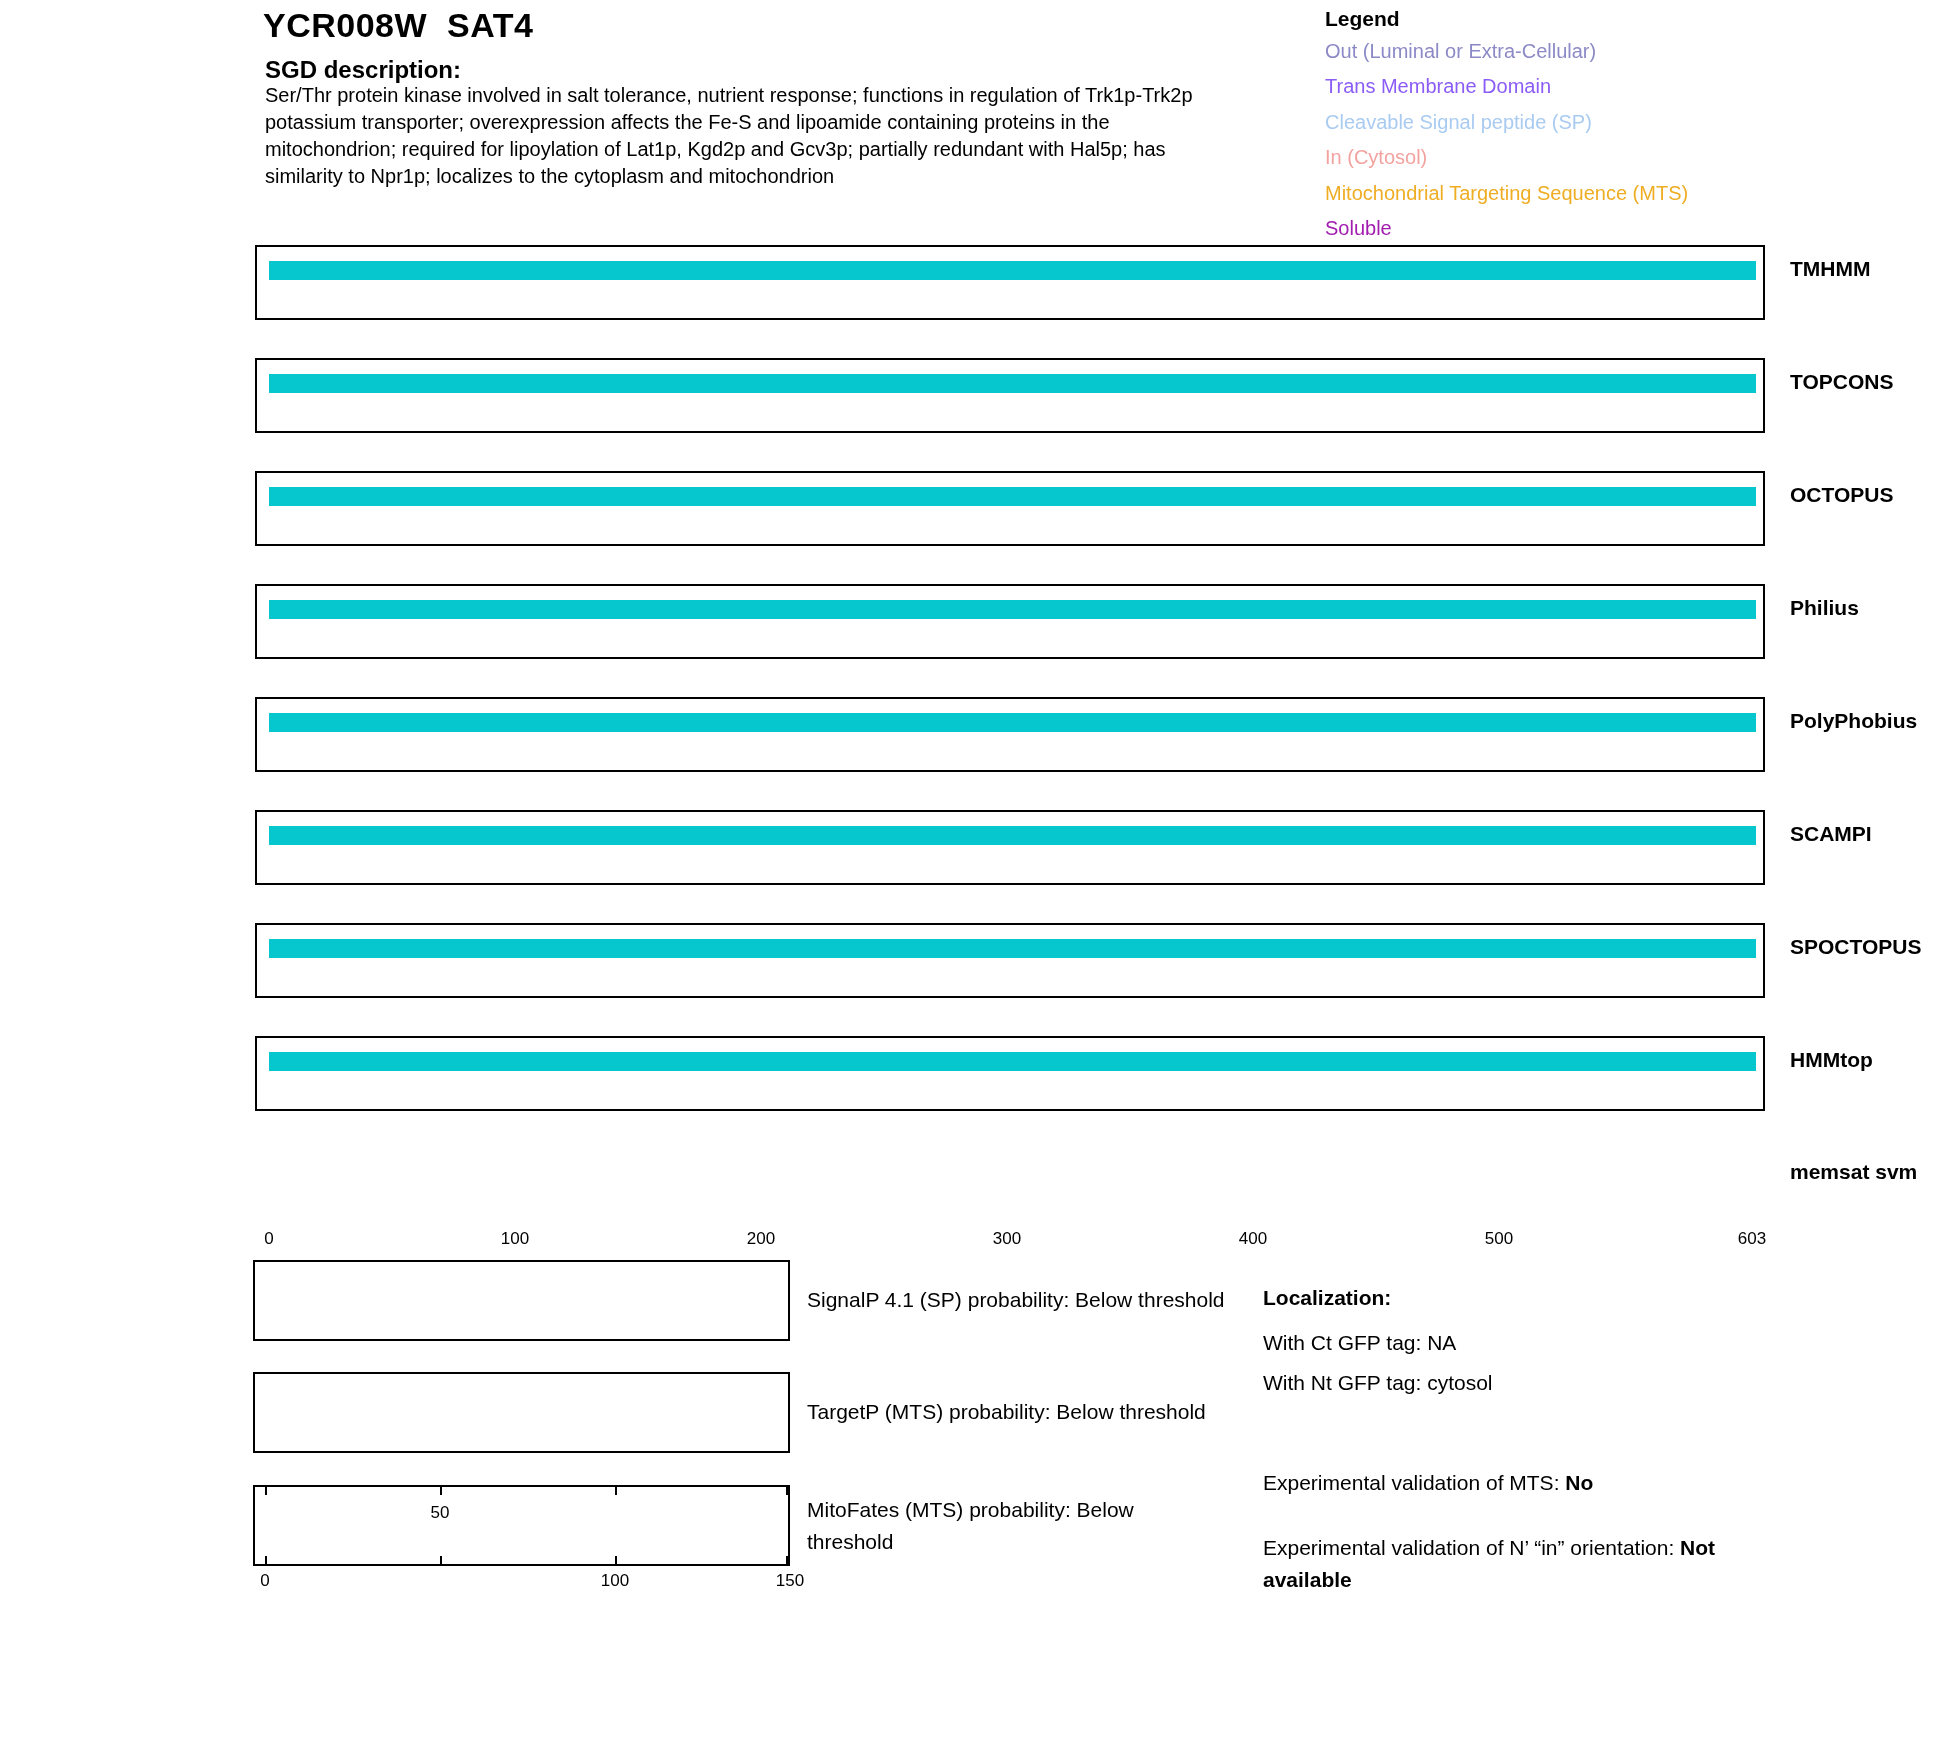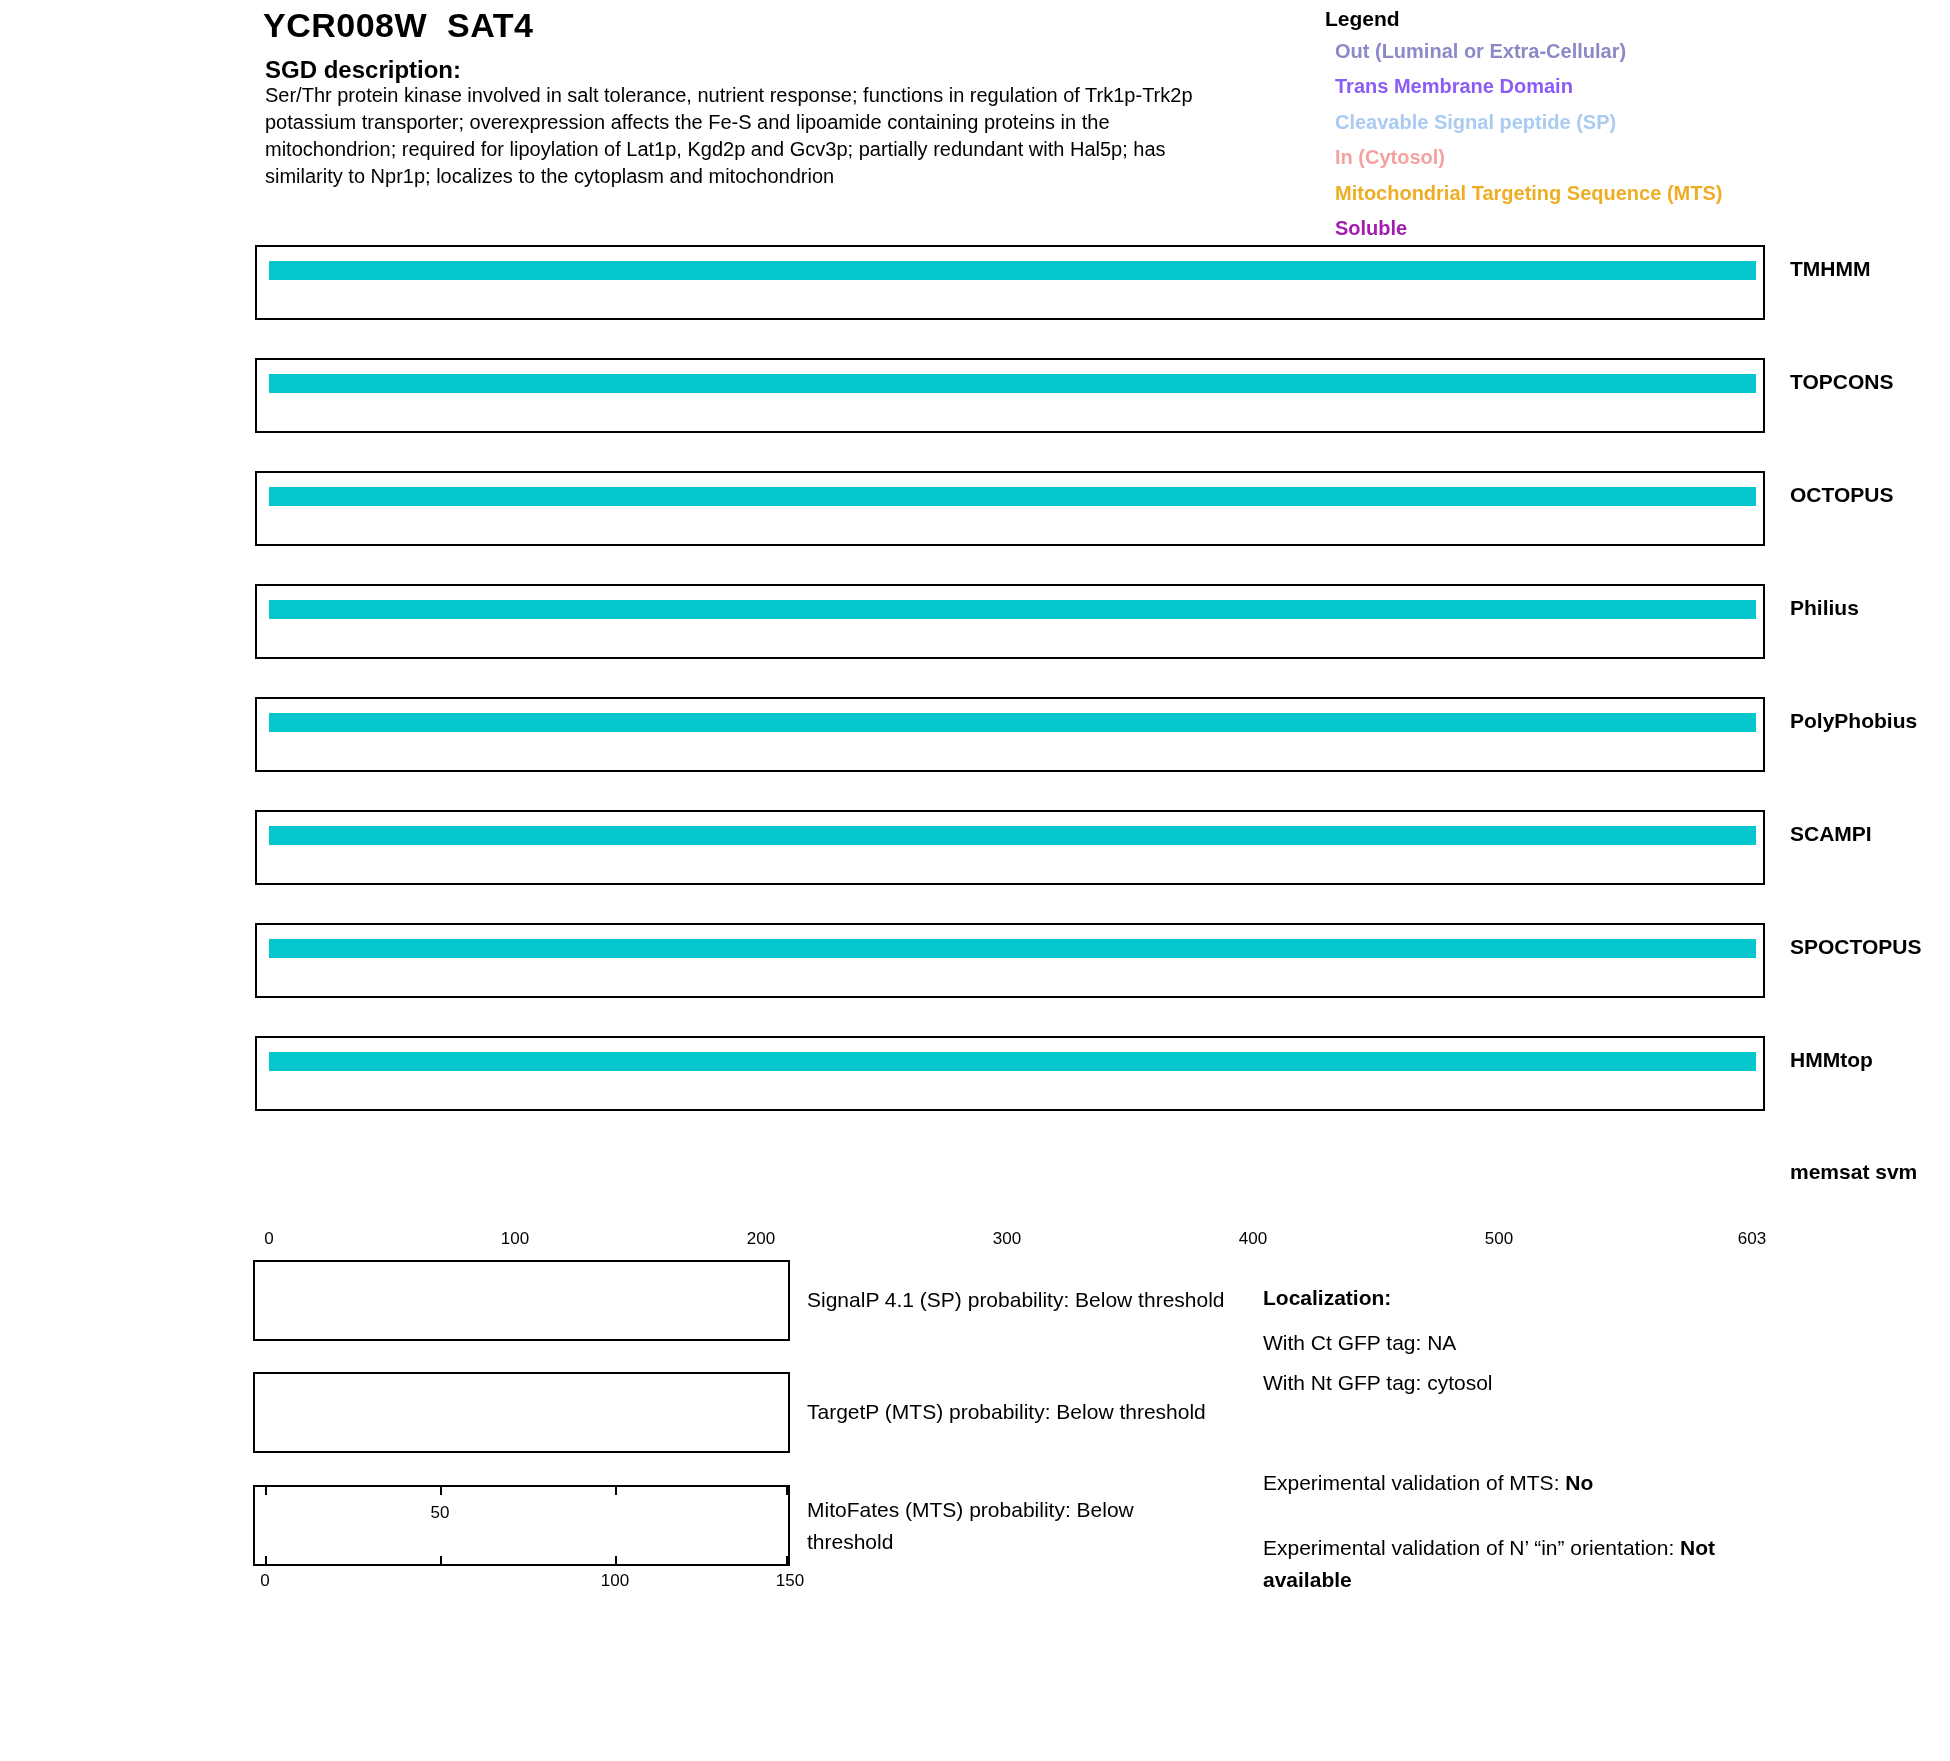--- a/index.html
+++ b/index.html
@@ -9,21 +9,21 @@
   }
   #title{
     position:absolute;left:263px;top:6px;font-size:34px;font-weight:bold;
     white-space:pre;letter-spacing:0.5px;
   }
   #sgd-label{position:absolute;left:265px;top:56px;font-size:24px;font-weight:bold;white-space:nowrap;}
   #desc{position:absolute;left:265px;top:82px;font-size:20px;line-height:27px;}
   .desc-line{white-space:nowrap;}
   #legend{position:absolute;left:1325px;top:6px;}
   #legend-title{position:absolute;left:1325px;top:7px;font-size:21px;font-weight:bold;white-space:nowrap;}
-  .legend-item{position:absolute;left:1325px;font-size:20px;font-weight:bold;white-space:nowrap;margin-left:10px;}
+  .legend-item{position:absolute;left:1325px;font-size:20px;font-weight:normal;white-space:nowrap;}
   .track{position:absolute;left:255px;width:1510px;height:75px;border:2px solid #000;box-sizing:border-box;background:#fff;}
   .plot{position:absolute;left:253px;width:537px;height:81px;border:2px solid #000;box-sizing:border-box;background:#fff;}
   .bar{position:absolute;top:14px;height:19px;}
   .track-label{position:absolute;left:1790px;font-size:21px;font-weight:bold;white-space:nowrap;line-height:21px;}
   .tick{position:absolute;width:2px;background:#000;}
   .axis-label{position:absolute;font-size:17px;transform:translateX(-50%);white-space:nowrap;}
   .plot-label{position:absolute;left:807px;font-size:21px;white-space:nowrap;}
   .res-line{position:absolute;left:1263px;font-size:21px;white-space:nowrap;}
   .bold{font-weight:bold;}
   #memsat-marker{

